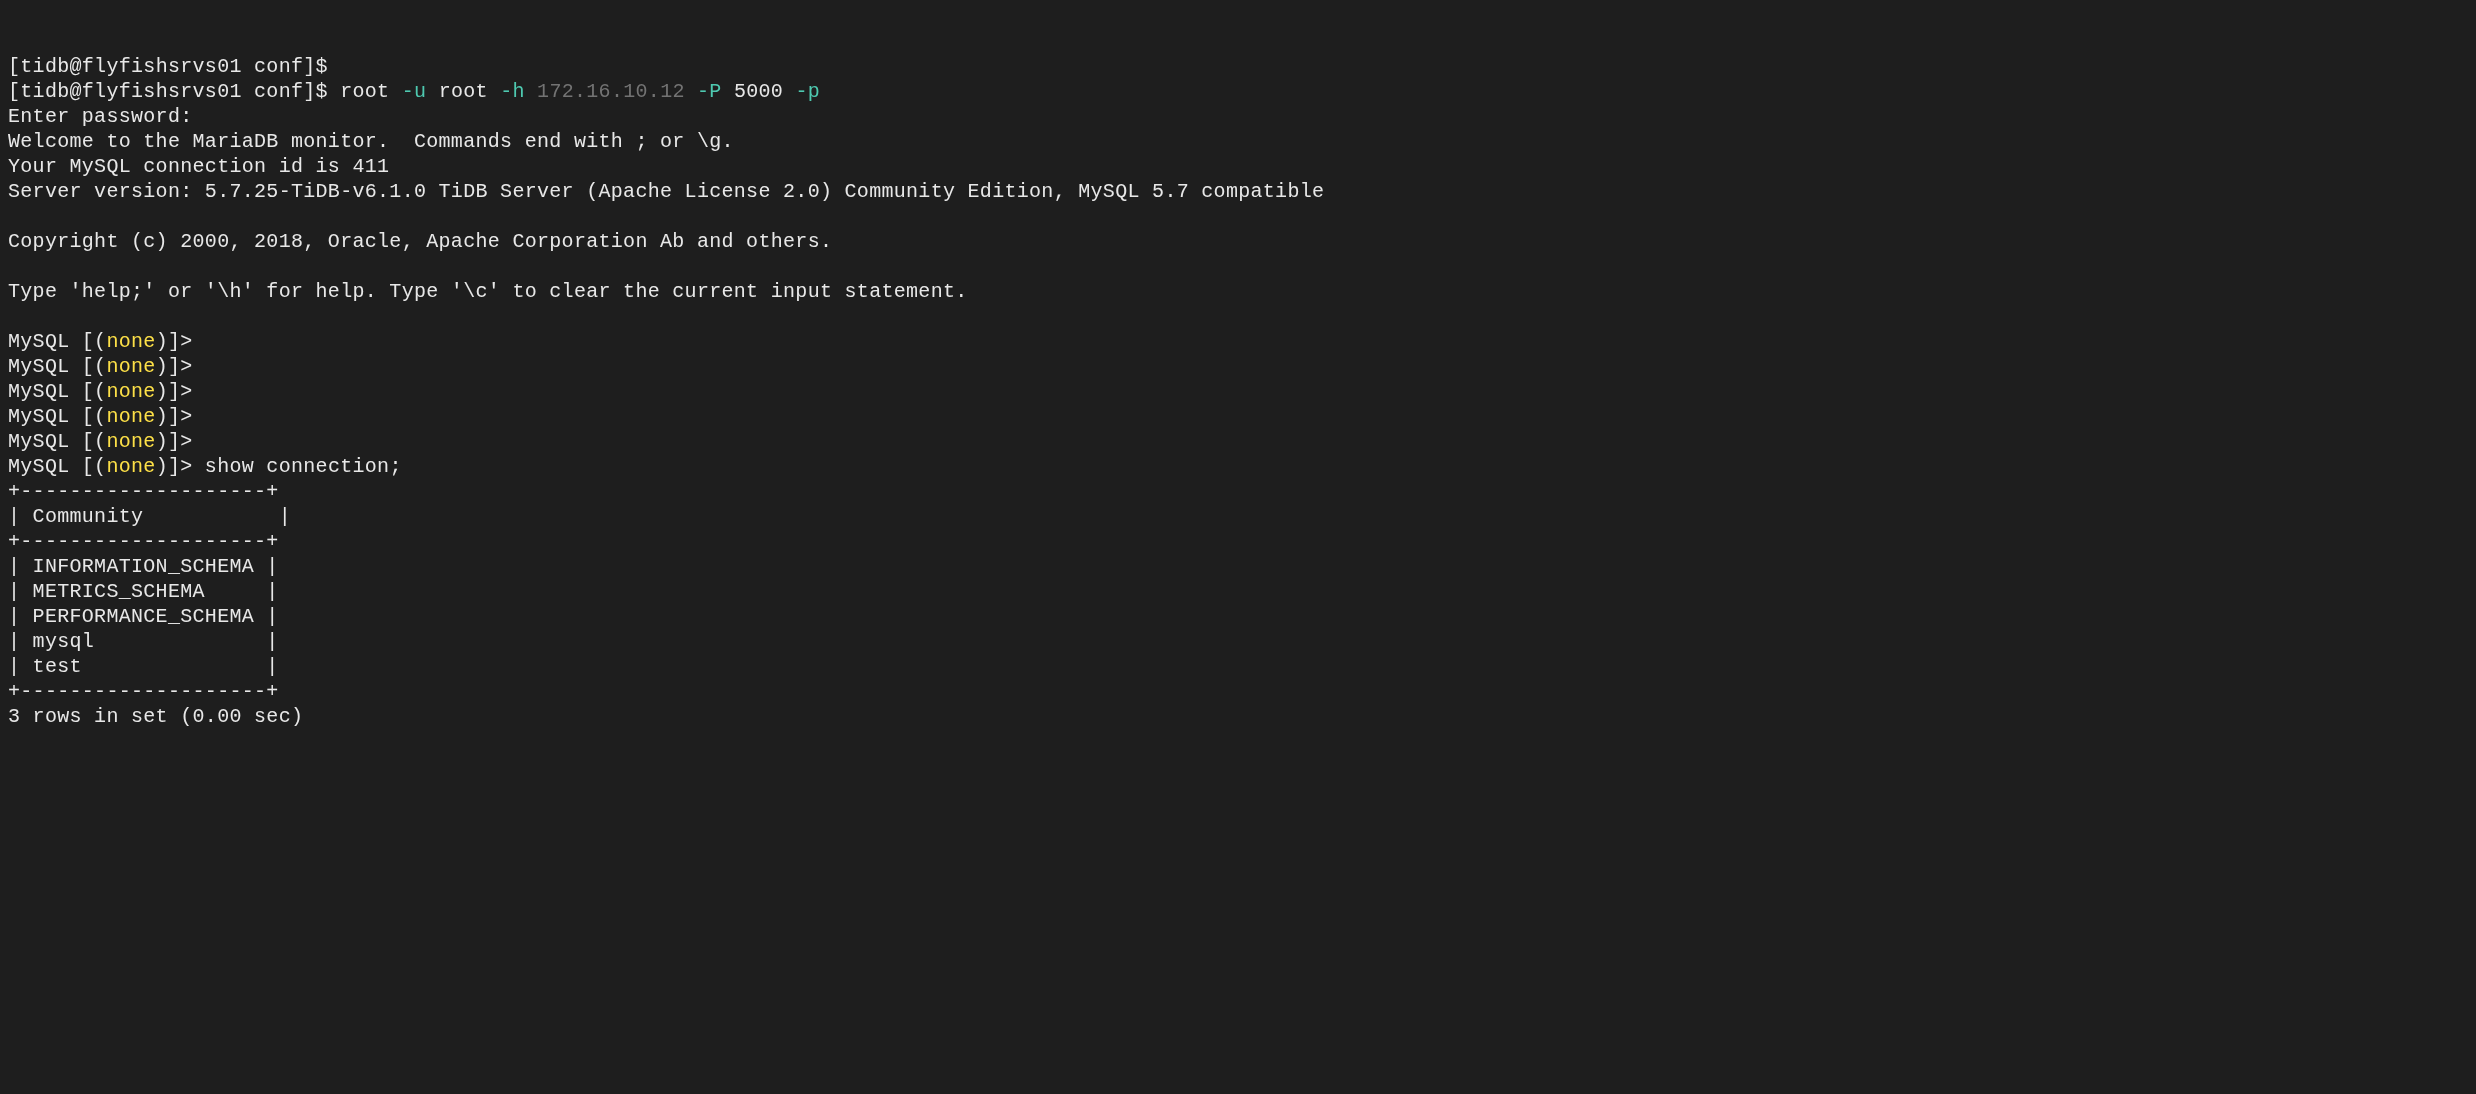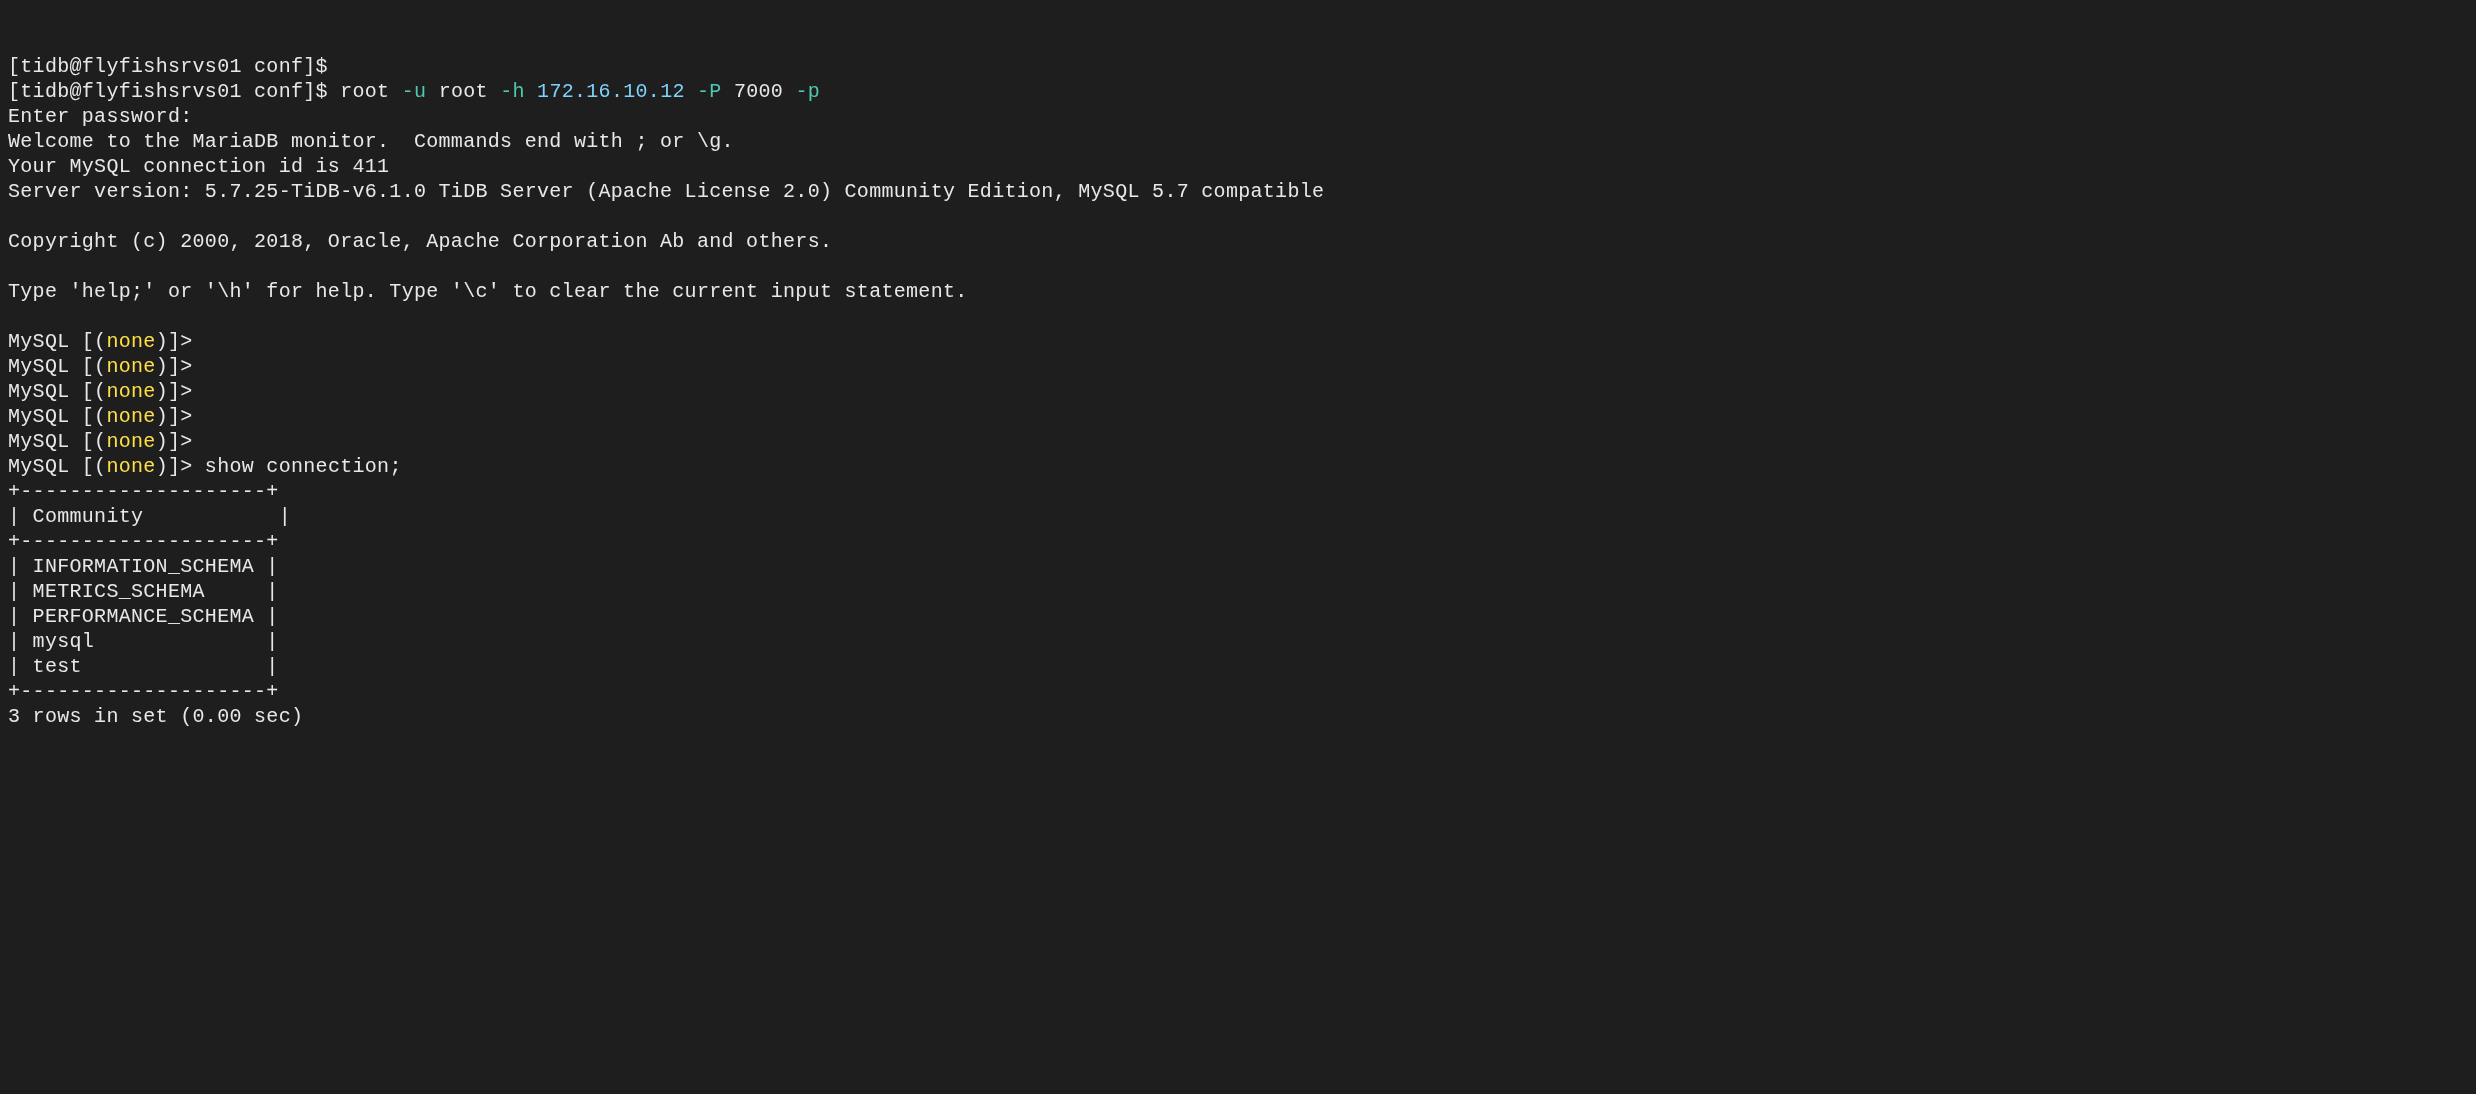--- a/index.html
+++ b/index.html
@@ -7,28 +7,28 @@
     background: #1e1e1e;
     color: #e8e8e8;
     font-family: "Consolas", "Monaco", "Courier New", monospace;
     font-size: 20px;
     line-height: 1.25;
     padding: 4px 8px;
     white-space: pre;
     letter-spacing: 0.3px;
   }
   .flag { color: #4ec9b0; }
-  .ip   { color: #7dd3fc; }
+  .ip   { color: #737373; }
   .none { color: #fde047; }
 </style>
 </head>
 <body>
 
 <div><span>[<span>tidb@flyfishsrvs01</span> <span>conf</span>]$</span>
-<span>[<span>tidb@flyfishsrvs01</span> <span>conf</span>]$</span> <span><span>root</span> <span class="flag">-u</span> <span>root</span> <span class="flag">-h</span> <span class="ip">172.16.10.12</span> <span class="flag">-P</span> <span>7000</span> <span class="flag">-p</span></span>
+<span>[<span>tidb@flyfishsrvs01</span> <span>conf</span>]$</span> <span><span>root</span> <span class="flag">-u</span> <span>root</span> <span class="flag">-h</span> <span class="ip">172.16.10.12</span> <span class="flag">-P</span> <span>5000</span> <span class="flag">-p</span></span>
 <span>Enter password:</span>
 <span>Welcome to the MariaDB monitor.  Commands end with ; or \g.</span>
 <span>Your MySQL connection id is 411</span>
 <span>Server version: 5.7.25-TiDB-v6.1.0 TiDB Server (Apache License 2.0) Community Edition, MySQL 5.7 compatible</span>
 
 <span>Copyright (c) 2000, 2018, Oracle, Apache Corporation Ab and others.</span>
 
 <span>Type 'help;' or '\h' for help. Type '\c' to clear the current input statement.</span>
 
 <span><span>MySQL [(</span><span class="none">none</span><span>)]&gt;</span></span>

